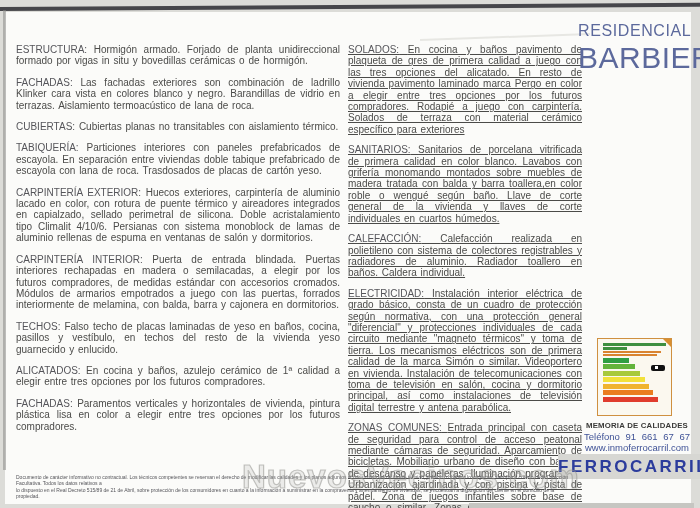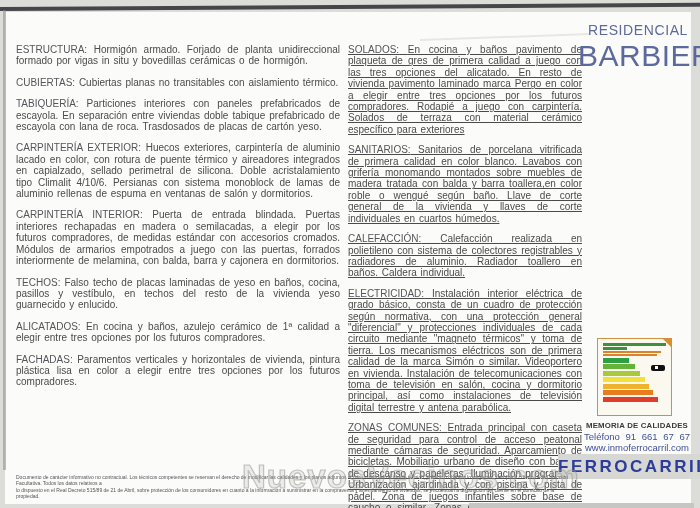--- a/index.html
+++ b/index.html
@@ -15,21 +15,21 @@
   .content { position:absolute; left:16px; top:44px; right:10px; display:flex; }
   .col-left  { width:324px; }
   .col-right { width:234px; margin-left:8px; }
   .col-brand { position:absolute; left:578px; top:22px; width:118px; height:460px; }
 
   .sec { font-size:10px; line-height:11.4px; color:#4b4b49; text-align:justify; margin-bottom:10px; word-spacing:1px; }
   .col-right .sec { margin-bottom:9px;text-decoration:underline; }
   .lbl { color:#55555a; }
 
   .title { color:#5c699c; }
-  .title .t1 { font-size:14px; letter-spacing:.6px;margin-left:10px; }
+  .title .t1 { font-size:16px; letter-spacing:.6px; }
   .title .t2 { font-size:30px; letter-spacing:.5px; margin-top:1px; }
 
   .energy { position:absolute; left:19px; bottom:66px; width:75px; height:78px; background:#fbf8ef;
             border:1px solid #cf9040; padding:4px 5px; overflow:hidden; }
   .energy .fold { position:absolute; top:0; right:0; width:0; height:0;
             border-left:8px solid transparent; border-top:8px solid #d98f2f; }
   .hline { height:2.5px; margin-bottom:1.5px; background:#3f8f3f; }
   .hline.h2 { width:38%; }
   .oline { height:1.5px; margin-bottom:1.5px; background:#d9832f; }
   .ebars { margin-top:2px; position:relative; }
@@ -58,20 +58,21 @@
 
 <div class="scan">
   <div class="page"></div>
   <div class="top-line"></div>
   <div class="left-edge"></div>
   <div class="crease"></div>
 
   <div class="content">
     <div class="col-left">
       <p class="sec"><span class="lbl">ESTRUCTURA:</span> <span>Hormigón armado. Forjado de planta unidireccional formado por vigas in situ y bovedillas cerámicas o de hormigón.</span></p>
+      <p class="sec"><span class="lbl">FACHADAS:</span> <span>Las fachadas exteriores son combinación de ladrillo Klinker cara vista en colores blanco y negro. Barandillas de vidrio en terrazas. Aislamiento termoacústico de lana de roca.</span></p>
       <p class="sec"><span class="lbl">CUBIERTAS:</span> <span>Cubiertas planas no transitables con aislamiento térmico.</span></p>
       <p class="sec"><span class="lbl">TABIQUERÍA:</span> <span>Particiones interiores con paneles prefabricados de escayola. En separación entre viviendas doble tabique prefabricado de escayola con lana de roca. Trasdosados de placas de cartón yeso.</span></p>
       <p class="sec"><span class="lbl">CARPINTERÍA EXTERIOR:</span> <span>Huecos exteriores, carpintería de aluminio lacado en color, con rotura de puente térmico y aireadores integrados en capialzado, sellado perimetral de silicona. Doble acristalamiento tipo Climalit 4/10/6. Persianas con sistema monoblock de lamas de aluminio rellenas de espuma en ventanas de salón y dormitorios.</span></p>
       <p class="sec"><span class="lbl">CARPINTERÍA INTERIOR:</span> <span>Puerta de entrada blindada. Puertas interiores rechapadas en madera o semilacadas, a elegir por los futuros compradores, de medidas estándar con accesorios cromados. Módulos de armarios empotrados a juego con las puertas, forrados interiormente de melamina, con balda, barra y cajonera en dormitorios.</span></p>
       <p class="sec"><span class="lbl">TECHOS:</span> <span>Falso techo de placas laminadas de yeso en baños, cocina, pasillos y vestíbulo, en techos del resto de la vivienda yeso guarnecido y enlucido.</span></p>
       <p class="sec"><span class="lbl">ALICATADOS:</span> <span>En cocina y baños, azulejo cerámico de 1ª calidad a elegir entre tres opciones por los futuros compradores.</span></p>
       <p class="sec"><span class="lbl">FACHADAS:</span> <span>Paramentos verticales y horizontales de vivienda, pintura plástica lisa en color a elegir entre tres opciones por los futuros compradores.</span></p>
     </div>
 
     <div class="col-right">

